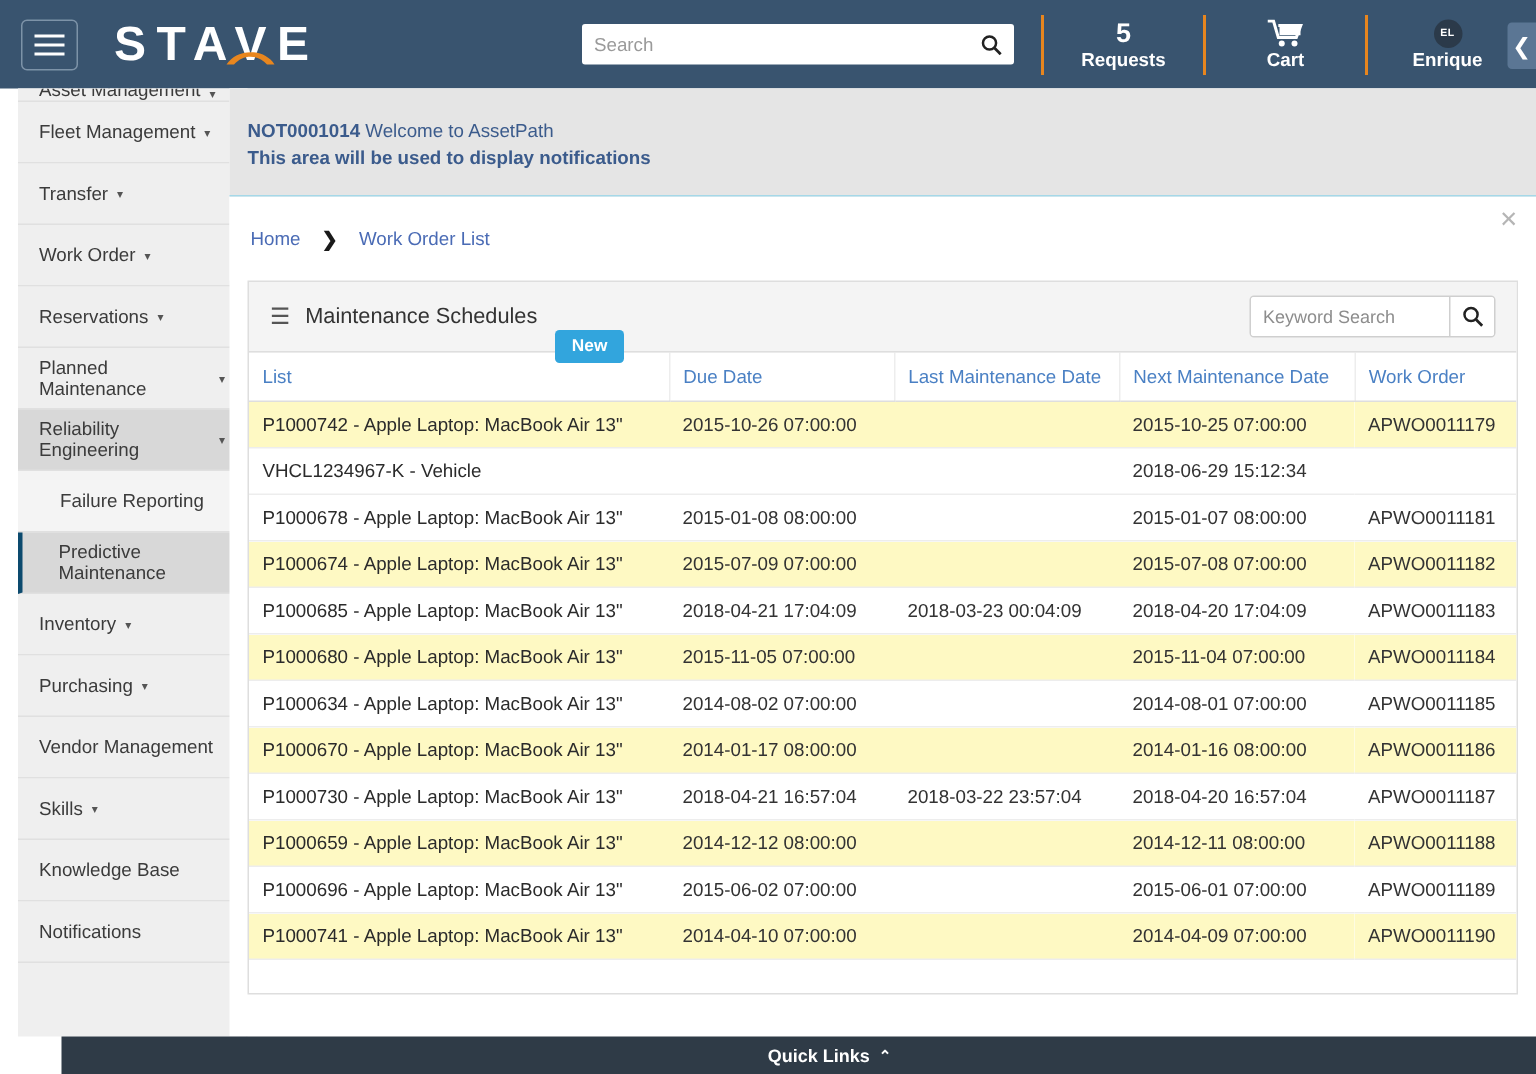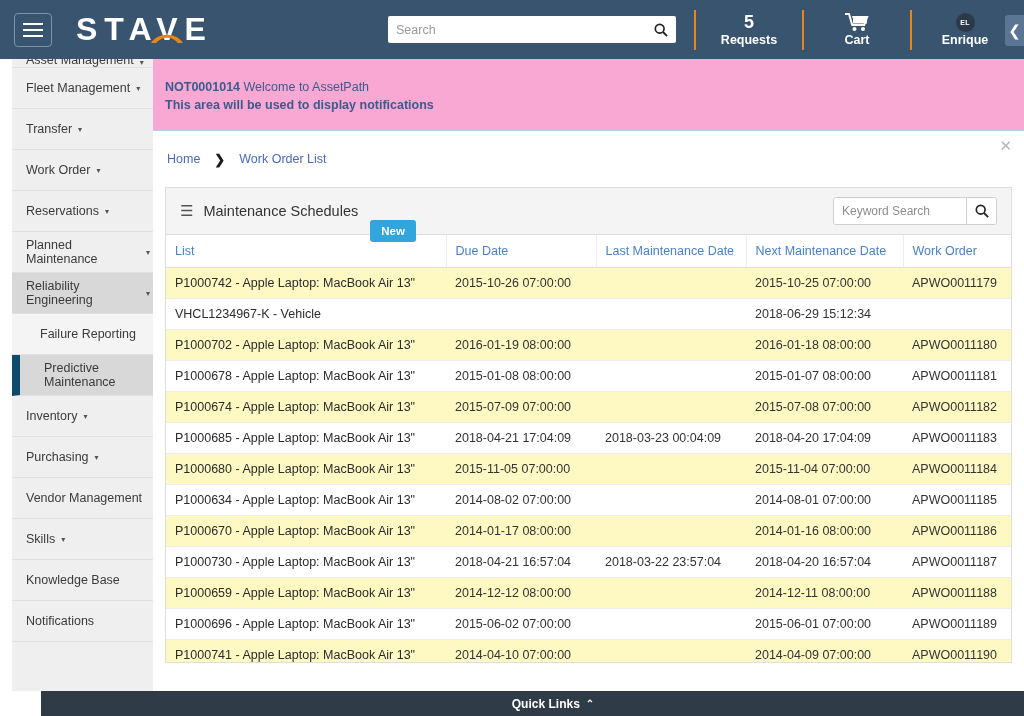--- a/index.html
+++ b/index.html
@@ -72,31 +72,31 @@
     background:#efefef; border-right:1px solid #dcdcdc; overflow:hidden;
   }
   .nav-item {
     padding:0 14px; min-height:41px; display:flex; align-items:center;
     font-size:12.5px; color:#3b3b3b; border-bottom:1px solid #e0e0e0;
     cursor:pointer; background:#efefef;
   }
   .nav-item.clipped { height:9px; min-height:9px; align-items:flex-end; overflow:hidden; padding-bottom:0; }
   .nav-item.expanded { background:#d8d8d8; }
   .nav-item.sub { padding-left:28px; background:#f4f4f4; font-size:12.5px; min-height:41px; }
-  .nav-item.sub.active { background:#d8d8d8; border-left:8px solid #0c4a6e; padding-left:24px; }
+  .nav-item.sub.active { background:#d8d8d8; border-left:3px solid #0c4a6e; padding-left:24px; }
   .nav-item .caret { margin-left:6px; font-size:8px; color:#555; }
   .nav-spacer { height:10px; background:#efefef; }
 
   
   .main {
     position:absolute; left:153px; top:59px; width:871px; height:632px;
     background:#ffffff;
   }
   .notify {
-    position:relative; height:72px; background:#f9a8d4;
+    position:relative; height:72px; background:#e5e5e5;
     border-bottom:1px solid #a5d8e8; padding:19px 0 0 12px;
   }
   .notify-line1 { font-size:12.5px; color:#3b5b8c; line-height:18px; }
   .notify-line1 b { font-weight:bold; }
   .notify-line2 { font-size:12.5px; color:#3b5b8c; font-weight:bold; line-height:18px; }
   .notify-close {
     position:absolute; right:12px; top:78px; color:#b5b5b5; font-size:15px; cursor:pointer;
   }
 
   .breadcrumb {
@@ -334,27 +334,20 @@
               <td>2015-10-25 07:00:00</td>
               <td>APWO0011179</td>
             </tr>
             <tr>
               <td>VHCL1234967-K - Vehicle</td>
               <td></td>
               <td></td>
               <td>2018-06-29 15:12:34</td>
               <td></td>
             </tr>
-            <tr class="alt">
-              <td>P1000702 - Apple Laptop: MacBook Air 13"</td>
-              <td>2016-01-19 08:00:00</td>
-              <td></td>
-              <td>2016-01-18 08:00:00</td>
-              <td>APWO0011180</td>
-            </tr>
             <tr>
               <td>P1000678 - Apple Laptop: MacBook Air 13"</td>
               <td>2015-01-08 08:00:00</td>
               <td></td>
               <td>2015-01-07 08:00:00</td>
               <td>APWO0011181</td>
             </tr>
             <tr class="alt">
               <td>P1000674 - Apple Laptop: MacBook Air 13"</td>
               <td>2015-07-09 07:00:00</td>

